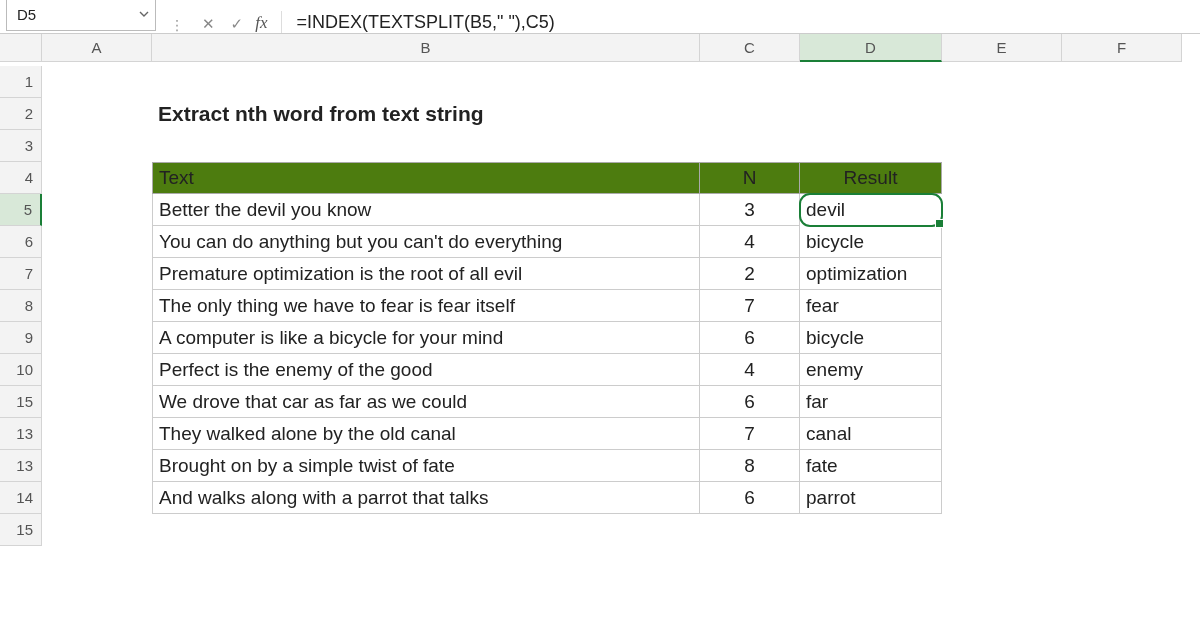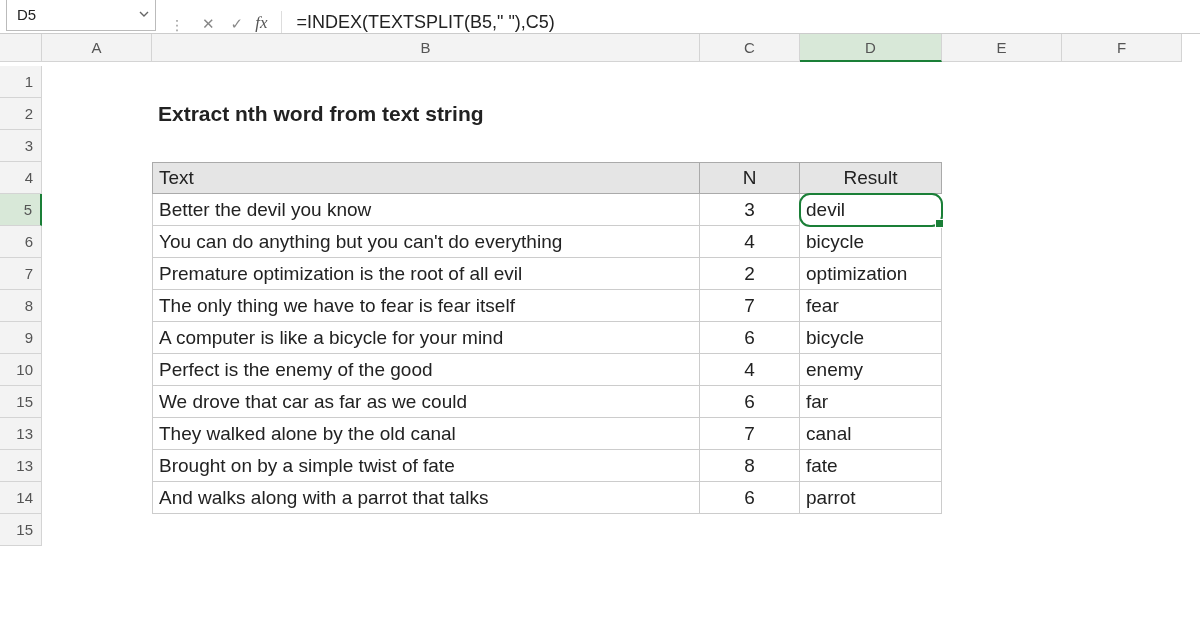--- a/index.html
+++ b/index.html
@@ -94,21 +94,21 @@
     font-size: 19px;
     color: #222;
     white-space: nowrap;
     overflow: visible;
   }
   .title-cell {
     font-weight: 700;
     font-size: 21px;
   }
   .th {
-    background: #e5e5e5;
+    background: #4d7c0f;
     border: 1px solid #aaa;
     font-size: 19px;
   }
   .th.center { justify-content: center; }
   .td {
     border: 1px solid #ccc;
     border-top: none;
   }
   .td + .td, .th + .th { border-left: none; }
   .td.center { justify-content: center; }

